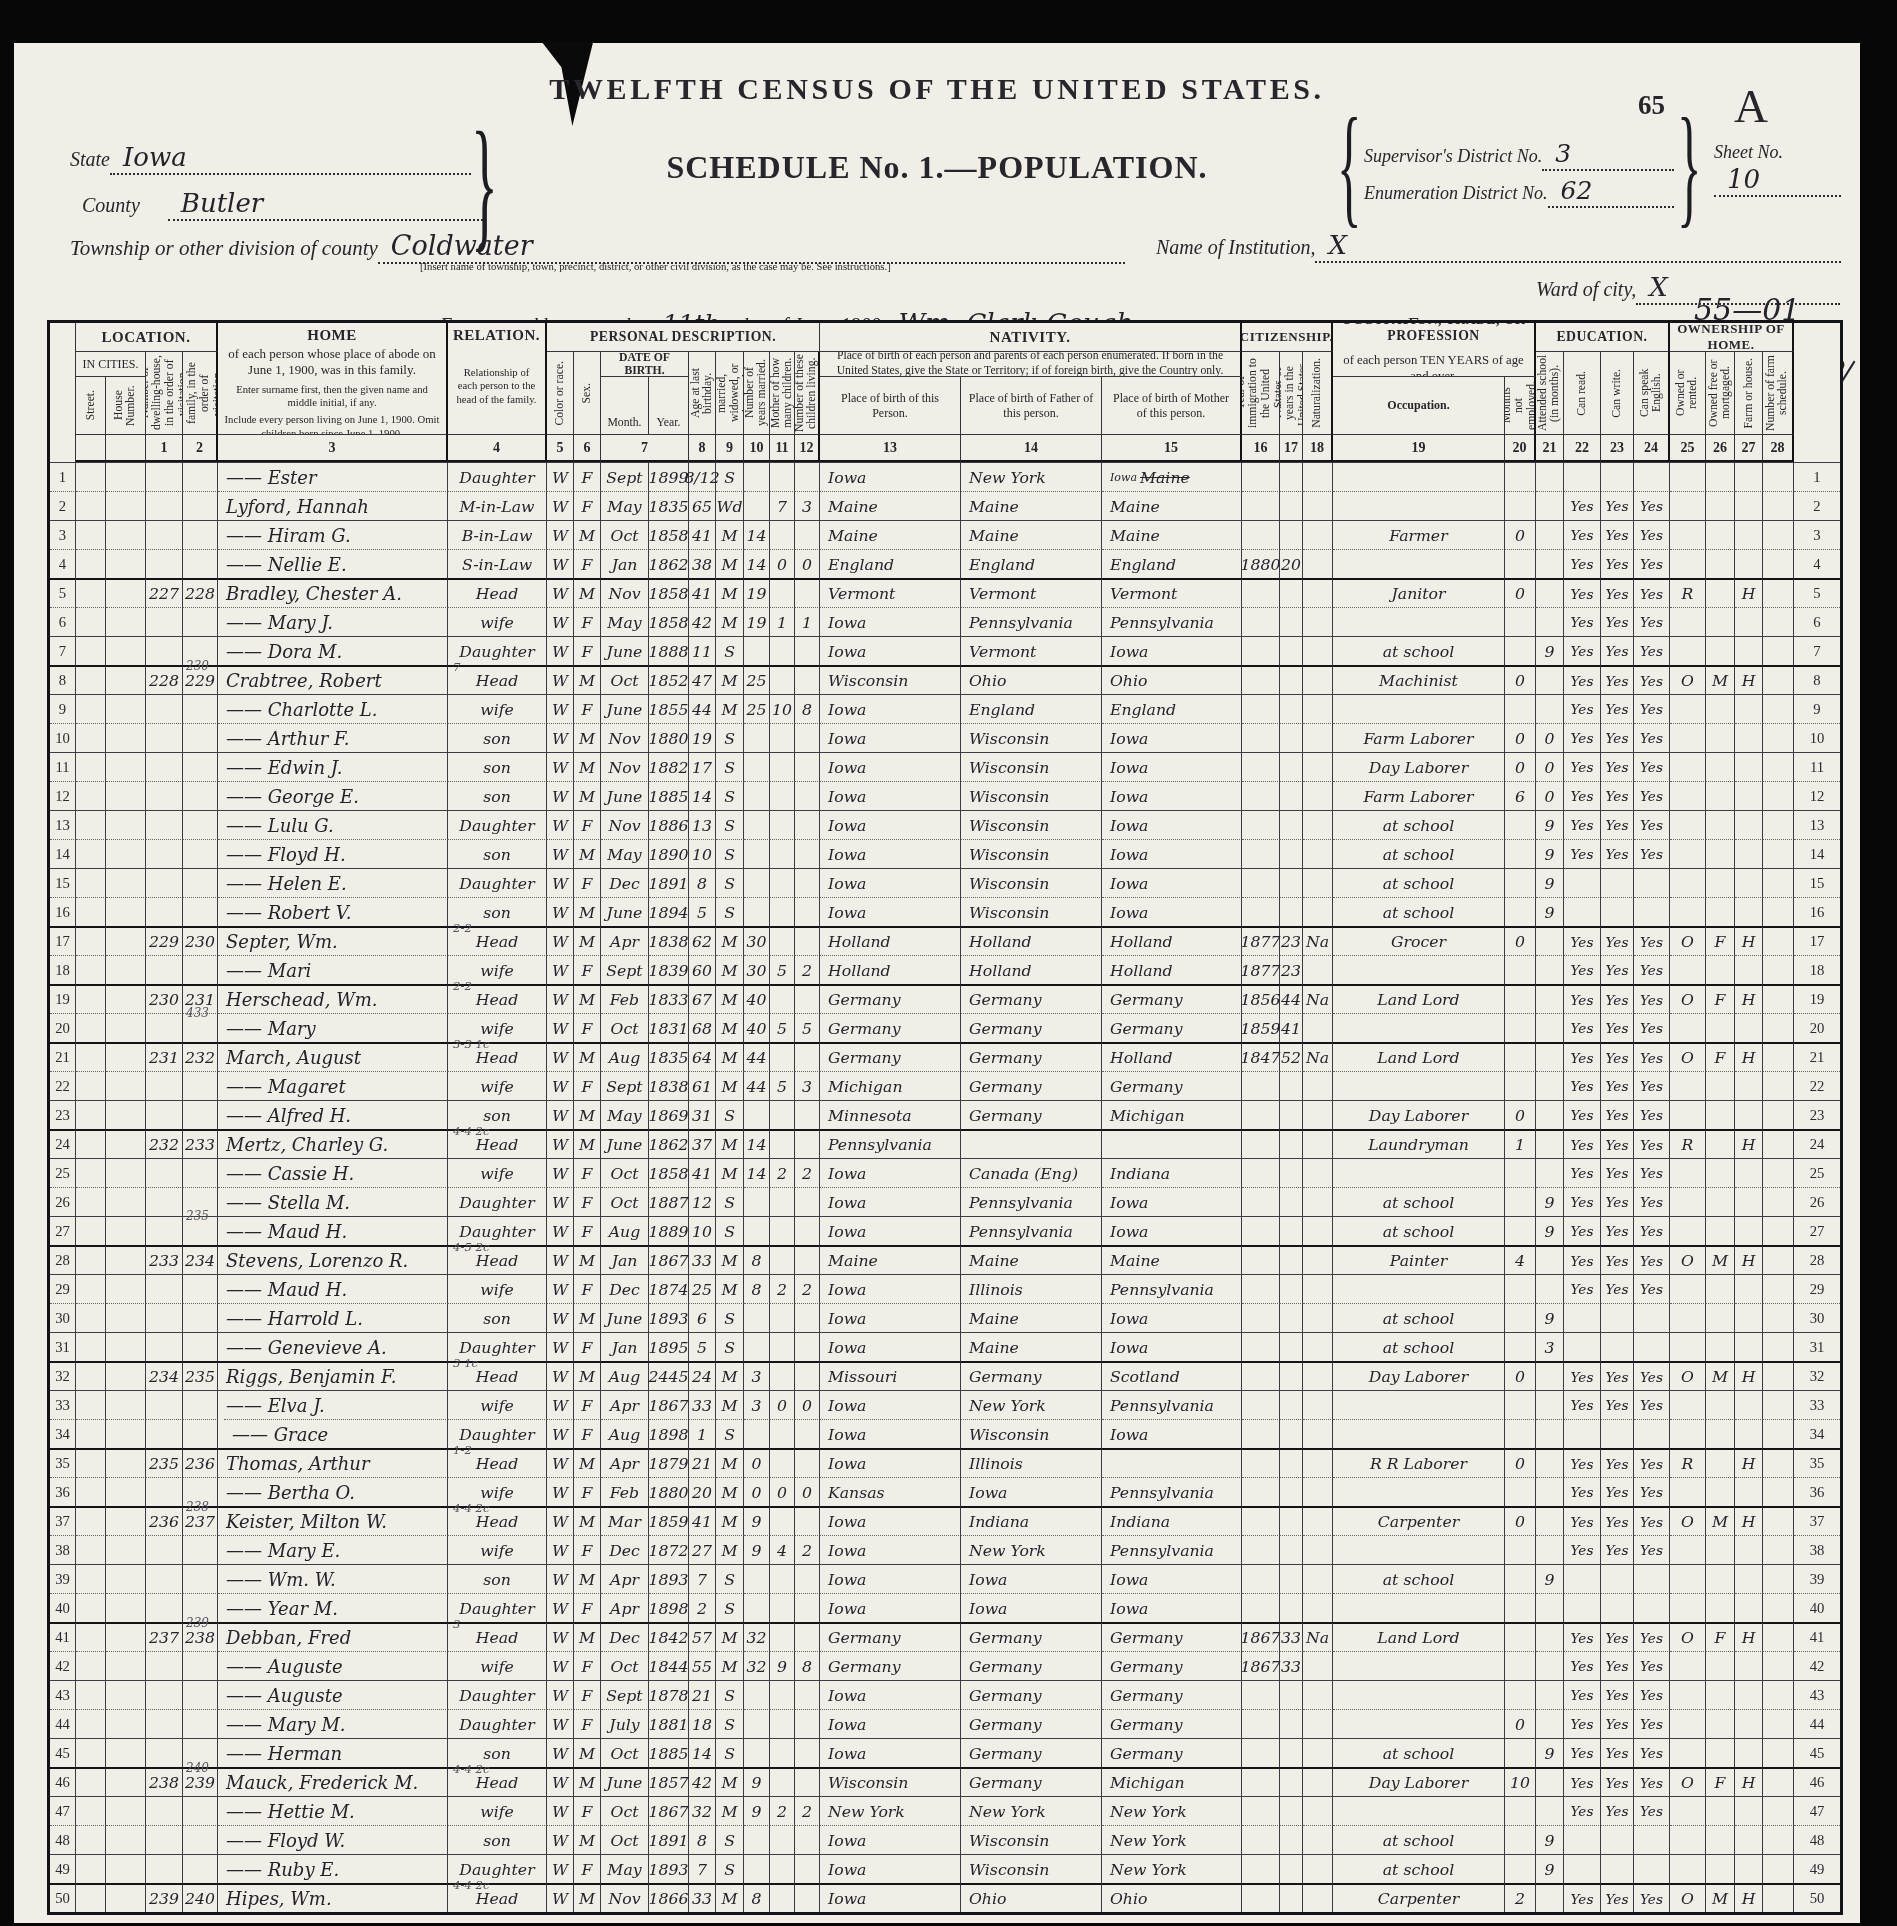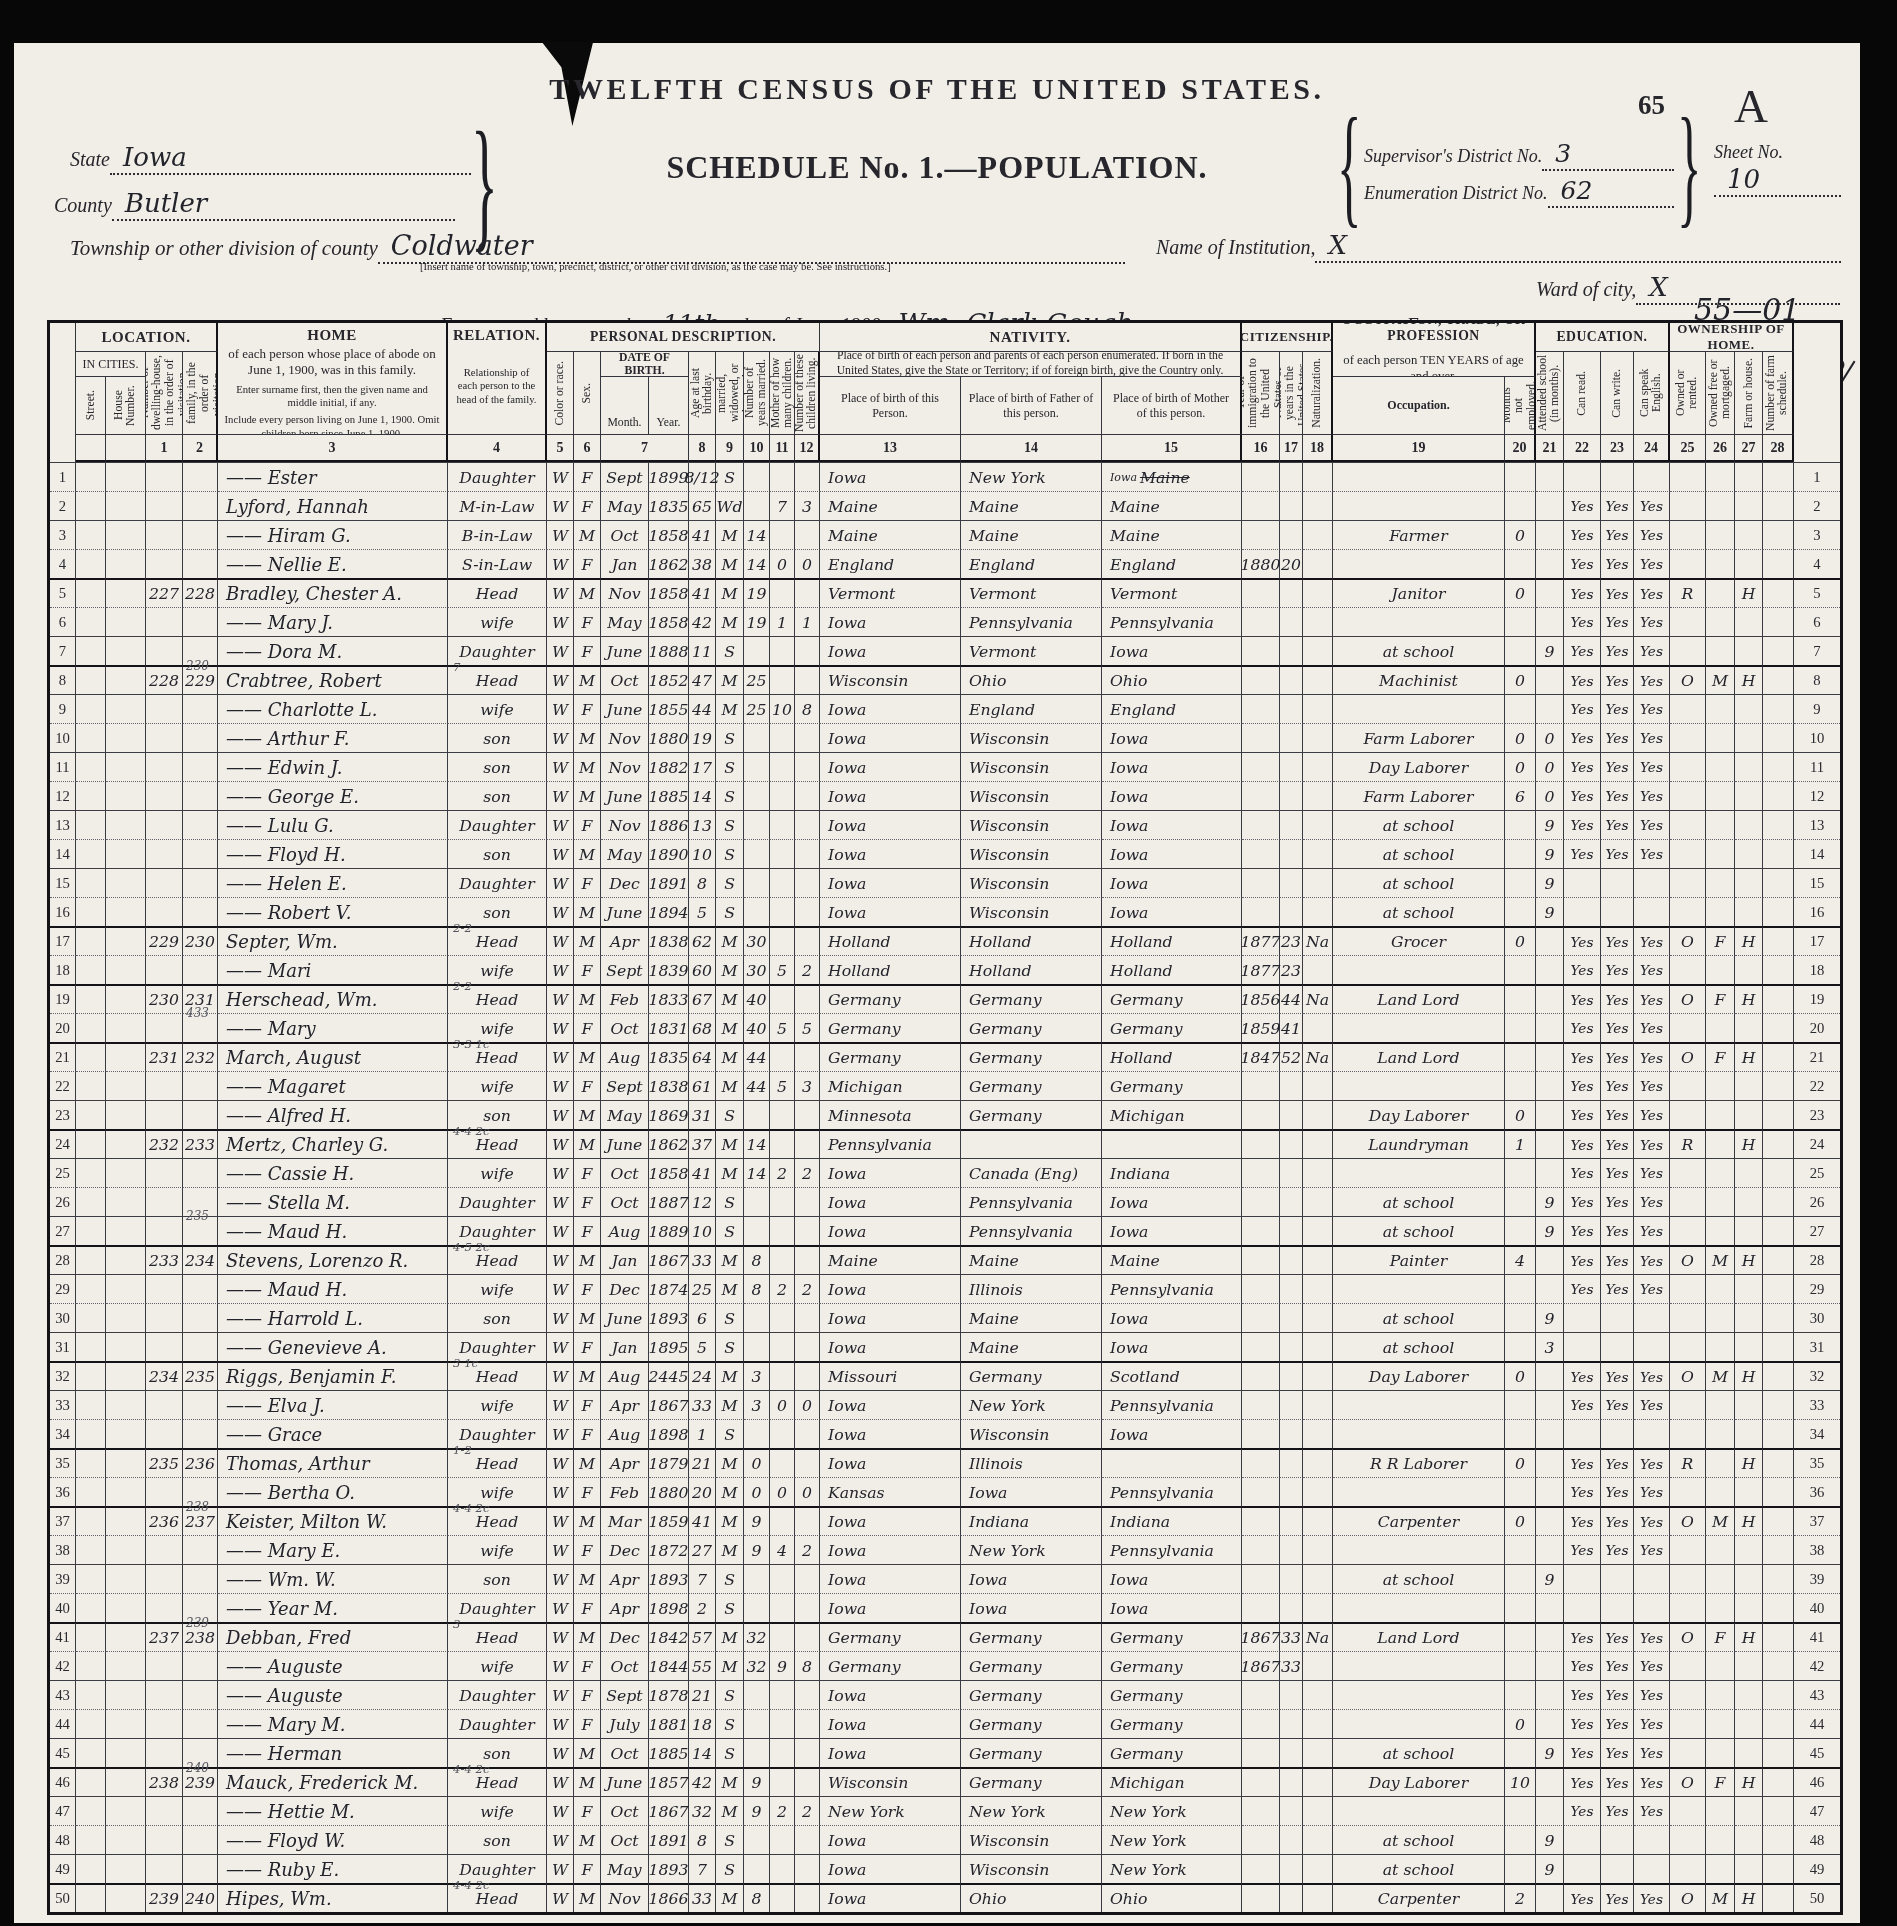--- a/index.html
+++ b/index.html
@@ -58,21 +58,21 @@
   <div class="abs ctr print" style="top:29px;font-size:30px;font-weight:bold;letter-spacing:3.6px;">TWELFTH CENSUS OF THE UNITED STATES.</div>
   <div class="abs print" style="left:1624px;top:47px;font-size:27px;font-weight:bold;">65</div>
   <div class="abs print" style="left:1720px;top:36px;font-size:47px;">A</div>
 
   <div class="abs ctr print" style="top:106px;font-size:32px;font-weight:bold;letter-spacing:1px;">SCHEDULE No. 1.—POPULATION.</div>
 
   <div class="fline" style="left:56px;top:99px;width:401px;">
     <span class="print ital" style="font-size:20px;">State</span>
     <span class="dots h" style="font-size:26px;">Iowa</span>
   </div>
-  <div class="fline" style="left:40px;top:145px;width:401px;">
+  <div class="fline" style="left:68px;top:145px;width:401px;gap:28px;">
     <span class="print ital" style="font-size:20px;">County</span>
     <span class="dots h" style="font-size:26px;">Butler</span>
   </div>
   <div class="abs brace" style="left:457px;top:108px;font-size:56px;">}</div>
 
   <div class="abs brace" style="left:1323px;top:94px;font-size:51px;">{</div>
   <div class="fline" style="left:1350px;top:96px;width:310px;">
     <span class="print ital" style="font-size:18px;">Supervisor's District No.</span>
     <span class="dots h" style="font-size:25px;">3</span>
   </div>
@@ -1339,21 +1339,21 @@
       <div class="bc bts h" style="grid-area: 37 / 29 / 38 / 30;"></div>
       <div class="bc bts h" style="grid-area: 37 / 30 / 38 / 31;"></div>
       <div class="bc bts h" style="grid-area: 37 / 31 / 38 / 32;"></div>
       <div class="bc bts h brh" style="grid-area: 37 / 32 / 38 / 33;"></div>
       <div class="bc bts rown" style="border-right: none; grid-area: 37 / 33 / 38 / 34;">33</div>
       <div class="bc btd rown brh" style="grid-area: 38 / 1 / 39 / 2;">34</div>
       <div class="bc btd" style="grid-area: 38 / 2 / 39 / 3;"></div>
       <div class="bc btd" style="grid-area: 38 / 3 / 39 / 4;"></div>
       <div class="bc btd h" style="grid-area: 38 / 4 / 39 / 5;"></div>
       <div class="bc btd h fam brh" style="grid-area: 38 / 5 / 39 / 6;"></div>
-      <div class="bc btd h nmc left brh" style="grid-area: 38 / 6 / 39 / 7;">—— Grace</div>
+      <div class="bc btd h nmc left brh" style="grid-area: 38 / 6 / 39 / 7; margin-left: 6px;">—— Grace</div>
       <div class="bc btd h rel brh" style="grid-area: 38 / 7 / 39 / 8;">Daughter</div>
       <div class="bc btd h" style="grid-area: 38 / 8 / 39 / 9;">W</div>
       <div class="bc btd h" style="grid-area: 38 / 9 / 39 / 10;">F</div>
       <div class="bc btd h" style="grid-area: 38 / 10 / 39 / 11;">Aug</div>
       <div class="bc btd h" style="grid-area: 38 / 11 / 39 / 12;">1898</div>
       <div class="bc btd h" style="grid-area: 38 / 12 / 39 / 13;">1</div>
       <div class="bc btd h" style="grid-area: 38 / 13 / 39 / 14;">S</div>
       <div class="bc btd h" style="grid-area: 38 / 14 / 39 / 15;"></div>
       <div class="bc btd h" style="grid-area: 38 / 15 / 39 / 16;"></div>
       <div class="bc btd h brh" style="grid-area: 38 / 16 / 39 / 17;"></div>

